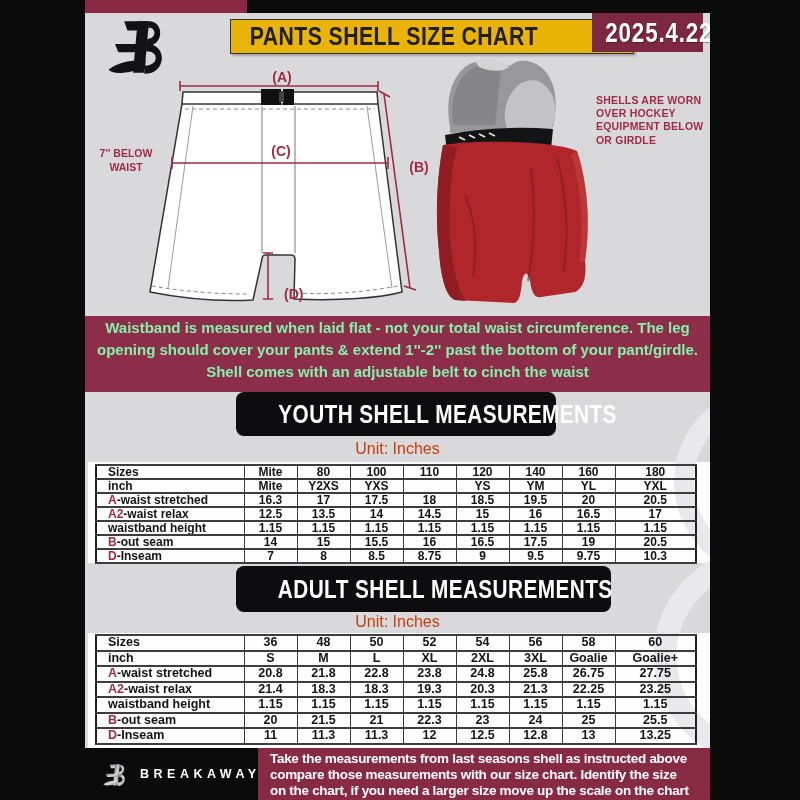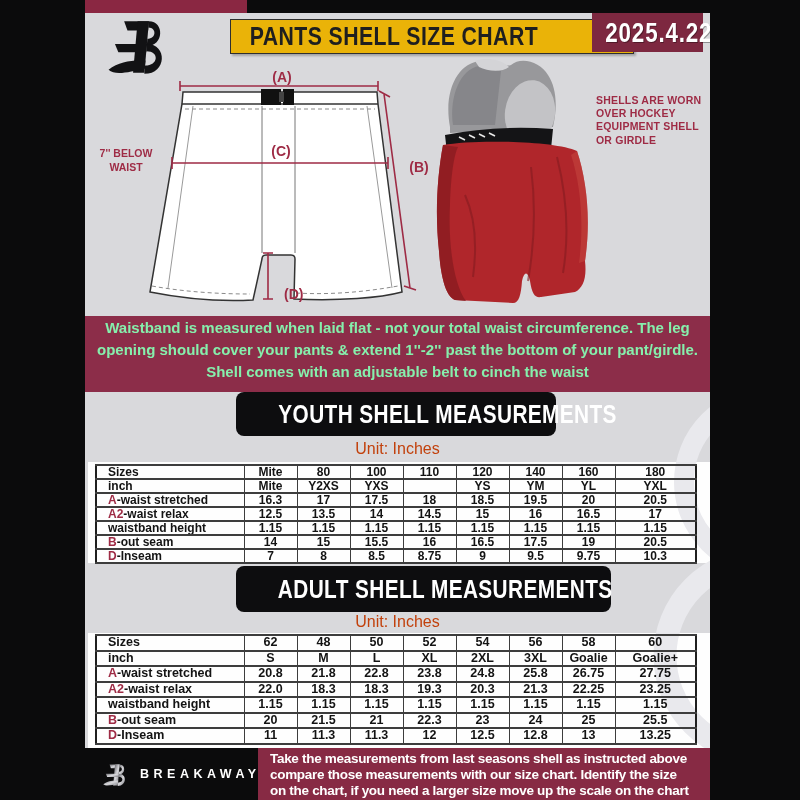--- a/index.html
+++ b/index.html
@@ -143,21 +143,21 @@
     <path d="M10,80 Q60,70 118,74 L116,94 Q60,90 12,98 Z" fill="#141416"></path>
     <path d="M24,82 l6,3 M34,80 l6,3 M44,79 l6,3 M54,78 l6,3" stroke="#e8e8e8" stroke-width="1.6"></path>
     <path d="M8,90 C2,122 0,160 4,196 C6,226 12,242 20,245 L78,248 C84,248 86,240 87,226 C89,216 93,216 95,226 C97,239 100,243 106,242 L140,237 C148,233 152,223 150,206 C156,166 152,126 142,96 C120,86 40,84 8,90 Z" fill="#b0262b"></path>
     <path d="M8,90 C2,122 0,160 4,196 C6,226 12,242 20,245 L31,246 C19,230 13,190 15,150 C16,120 19,100 23,92 Z" fill="#8c1c21" opacity=".85"></path>
     <path d="M30,140 C40,162 42,192 38,222 M96,112 C101,152 99,192 93,226 M122,102 C132,142 134,182 128,218" stroke="#841a1f" stroke-width="2" fill="none" opacity=".6"></path>
     <path d="M142,96 C152,126 156,166 150,206 L144,208 C149,170 146,130 136,100 Z" fill="#c84a42" opacity=".5"></path>
   </svg>
   <div class="abs photo-caption">
       <div class="line">SHELLS ARE WORN</div>
       <div class="line">OVER HOCKEY</div>
-      <div class="line">EQUIPMENT SHELL</div>
+      <div class="line">EQUIPMENT BELOW</div>
       <div class="line">OR GIRDLE</div>
     </div>
 
   <div class="abs banner">
       <div class="line">Waistband is measured when laid flat - not your total waist circumference. The leg</div>
       <div class="line">opening should cover your pants &amp; extend 1''-2'' past the bottom of your pant/girdle.</div>
       <div class="line">Shell comes with an adjustable belt to cinch the waist</div>
     </div>
 
   <div class="abs head-box head-youth">
@@ -269,21 +269,21 @@
         <col style="width:53px">
         <col style="width:53px">
         <col style="width:53px">
         <col style="width:53px">
         <col style="width:53px">
         <col style="width:81px">
       </colgroup>
     <tbody>
         <tr>
           <td class="lbl">Sizes</td>
-          <td class="val">62</td>
+          <td class="val">36</td>
           <td class="val">48</td>
           <td class="val">50</td>
           <td class="val">52</td>
           <td class="val">54</td>
           <td class="val">56</td>
           <td class="val">58</td>
           <td class="val">60</td>
         </tr>
         <tr>
           <td class="lbl">inch</td>
@@ -302,21 +302,21 @@
           <td class="val">21.8</td>
           <td class="val">22.8</td>
           <td class="val">23.8</td>
           <td class="val">24.8</td>
           <td class="val">25.8</td>
           <td class="val">26.75</td>
           <td class="val">27.75</td>
         </tr>
         <tr>
           <td class="lbl"><span class="pfx">A2</span>-waist relax</td>
-          <td class="val">22.0</td>
+          <td class="val">21.4</td>
           <td class="val">18.3</td>
           <td class="val">18.3</td>
           <td class="val">19.3</td>
           <td class="val">20.3</td>
           <td class="val">21.3</td>
           <td class="val">22.25</td>
           <td class="val">23.25</td>
         </tr>
         <tr>
           <td class="lbl">waistband height</td>

